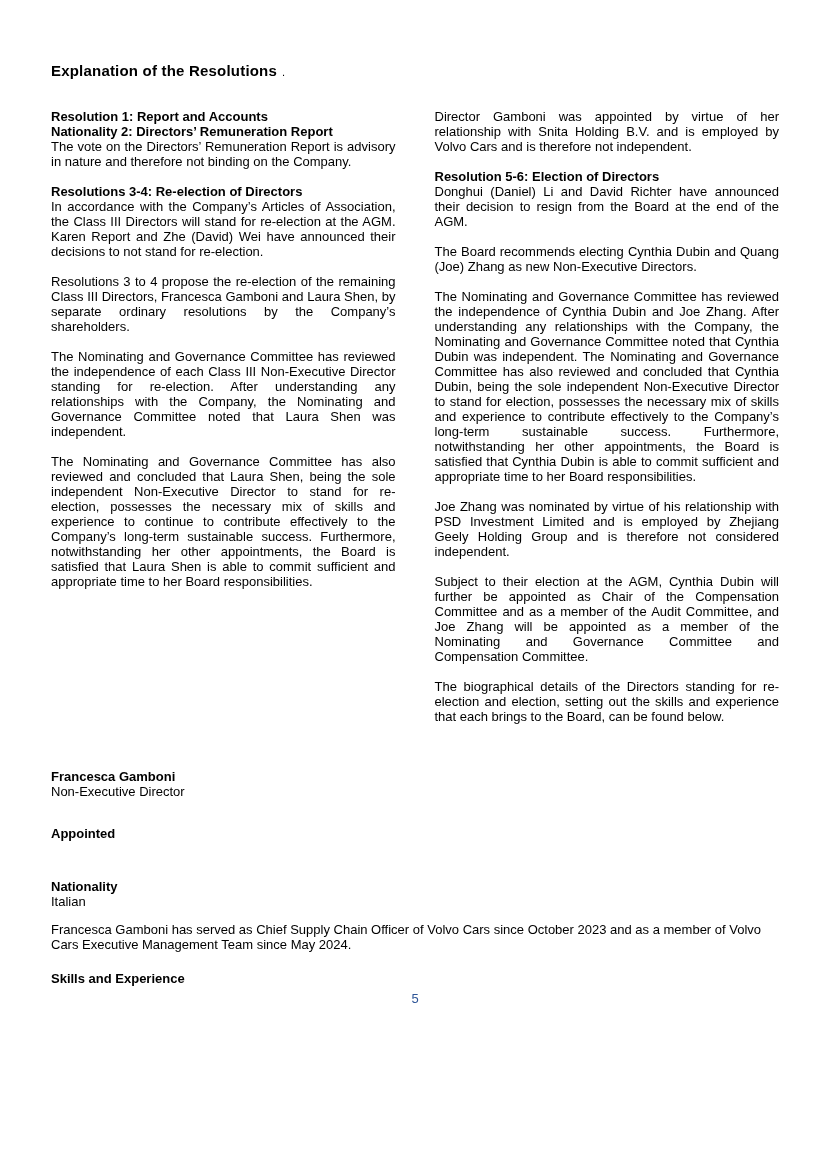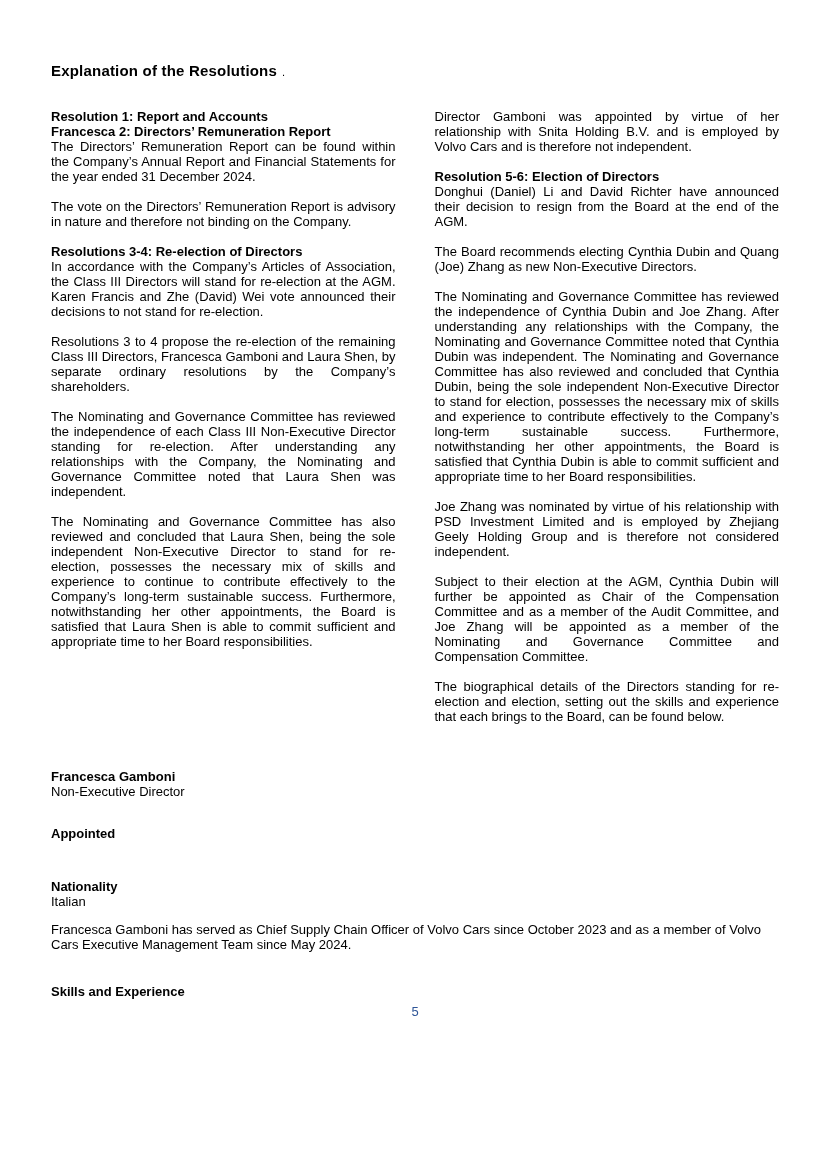--- a/index.html
+++ b/index.html
@@ -52,21 +52,21 @@
     margin-top: 30px;
     font-size: 13px;
     line-height: 15px;
   }
   .bio p {
     margin: 0;
   }
   .bio-block-appointed { margin-top: 27px; }
   .bio-block-nationality { margin-top: 38px; }
   .bio-block-outside { margin-top: 13px; }
-  .bio-block-skills { margin-top: 32px; }
+  .bio-block-skills { margin-top: 19px; }
   .outside-text { max-width: 728px; }
   .page-number {
     text-align: center;
     font-size: 13px;
     color: #2e5597;
     margin-top: 5px;
   }
 </style>
 </head>
 <body>
@@ -75,26 +75,25 @@
 
   <h1 class="doc-title">
     <span>Explanation of the Resolutions</span><span class="title-dot">.</span>
   </h1>
 
   <div class="cols">
 
     <div class="col">
       <h3>Resolution 1: Report and Accounts</h3>
 
-      <h3>Francesca 2: Directors’ Remuneration Report</h3>
-      <p>The Directors’ Remuneration Report can be found within the Company’s Annual Report and Financial Statements for the year ended 31 December 2024.</p>
+      <h3>Nationality 2: Directors’ Remuneration Report</h3>
       <p>The vote on the Directors’ Remuneration Report is advisory in nature and therefore not binding on the Company.</p>
 
       <h3>Resolutions 3-4: Re-election of Directors</h3>
-      <p>In accordance with the Company’s Articles of Association, the Class III Directors will stand for re-election at the AGM. Karen Francis and Zhe (David) Wei vote announced their decisions to not stand for re-election.</p>
+      <p>In accordance with the Company’s Articles of Association, the Class III Directors will stand for re-election at the AGM. Karen Report and Zhe (David) Wei have announced their decisions to not stand for re-election.</p>
       <p>Resolutions 3 to 4 propose the re-election of the remaining Class III Directors, Francesca Gamboni and Laura Shen, by separate ordinary resolutions by the Company’s shareholders.</p>
       <p>The Nominating and Governance Committee has reviewed the independence of each Class III Non-Executive Director standing for re-election. After understanding any relationships with the Company, the Nominating and Governance Committee noted that Laura Shen was independent.</p>
       <p>The Nominating and Governance Committee has also reviewed and concluded that Laura Shen, being the sole independent Non-Executive Director to stand for re-election, possesses the necessary mix of skills and experience to continue to contribute effectively to the Company’s long-term sustainable success. Furthermore, notwithstanding her other appointments, the Board is satisfied that Laura Shen is able to commit sufficient and appropriate time to her Board responsibilities.</p>
     </div>
 
     <div class="col">
       <p>Director Gamboni was appointed by virtue of her relationship with Snita Holding B.V. and is employed by Volvo Cars and is therefore not independent.</p>
 
       <h3>Resolution 5-6: Election of Directors</h3>
       <p>Donghui (Daniel) Li and David Richter have announced their decision to resign from the Board at the end of the AGM.</p>

